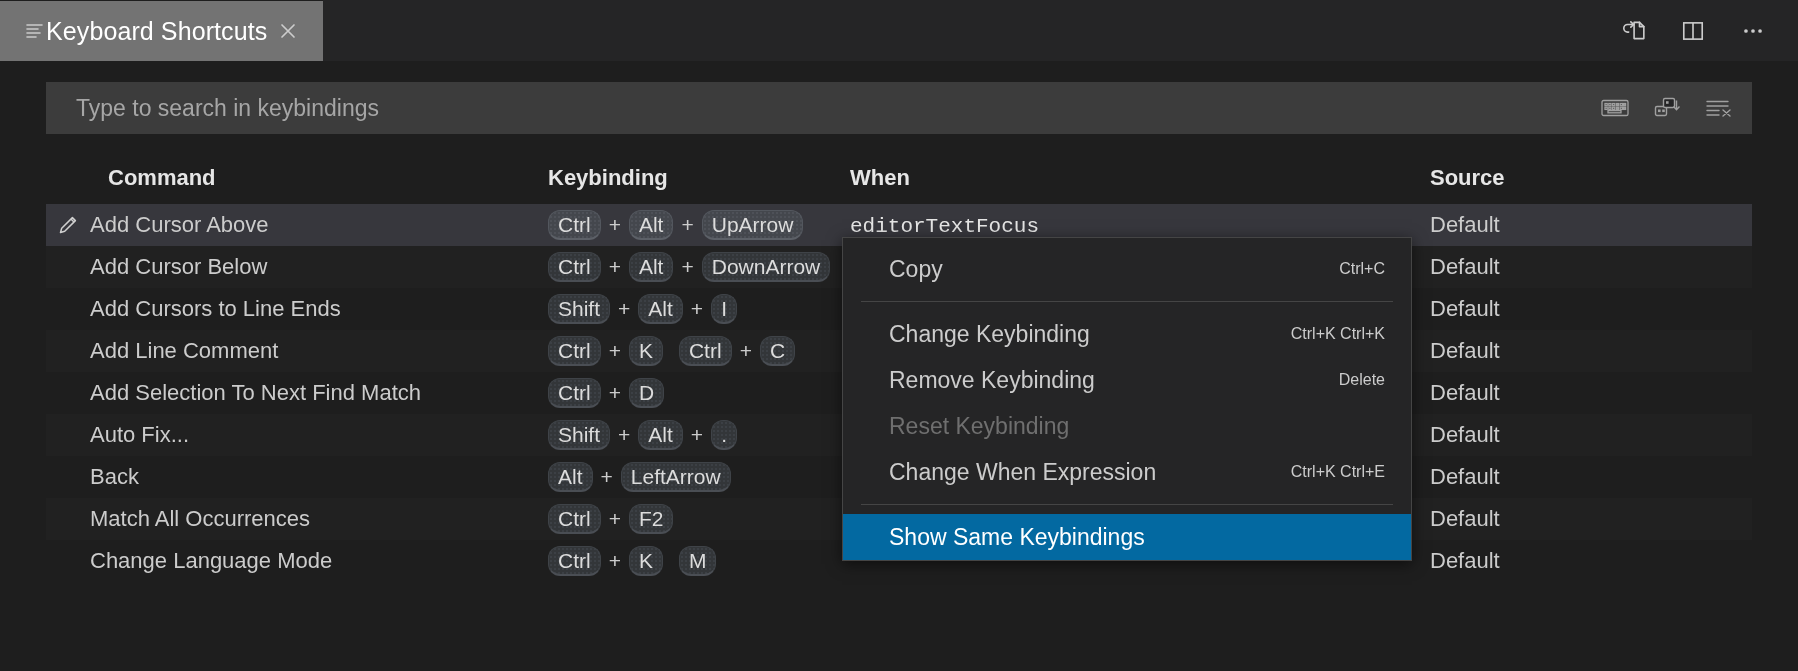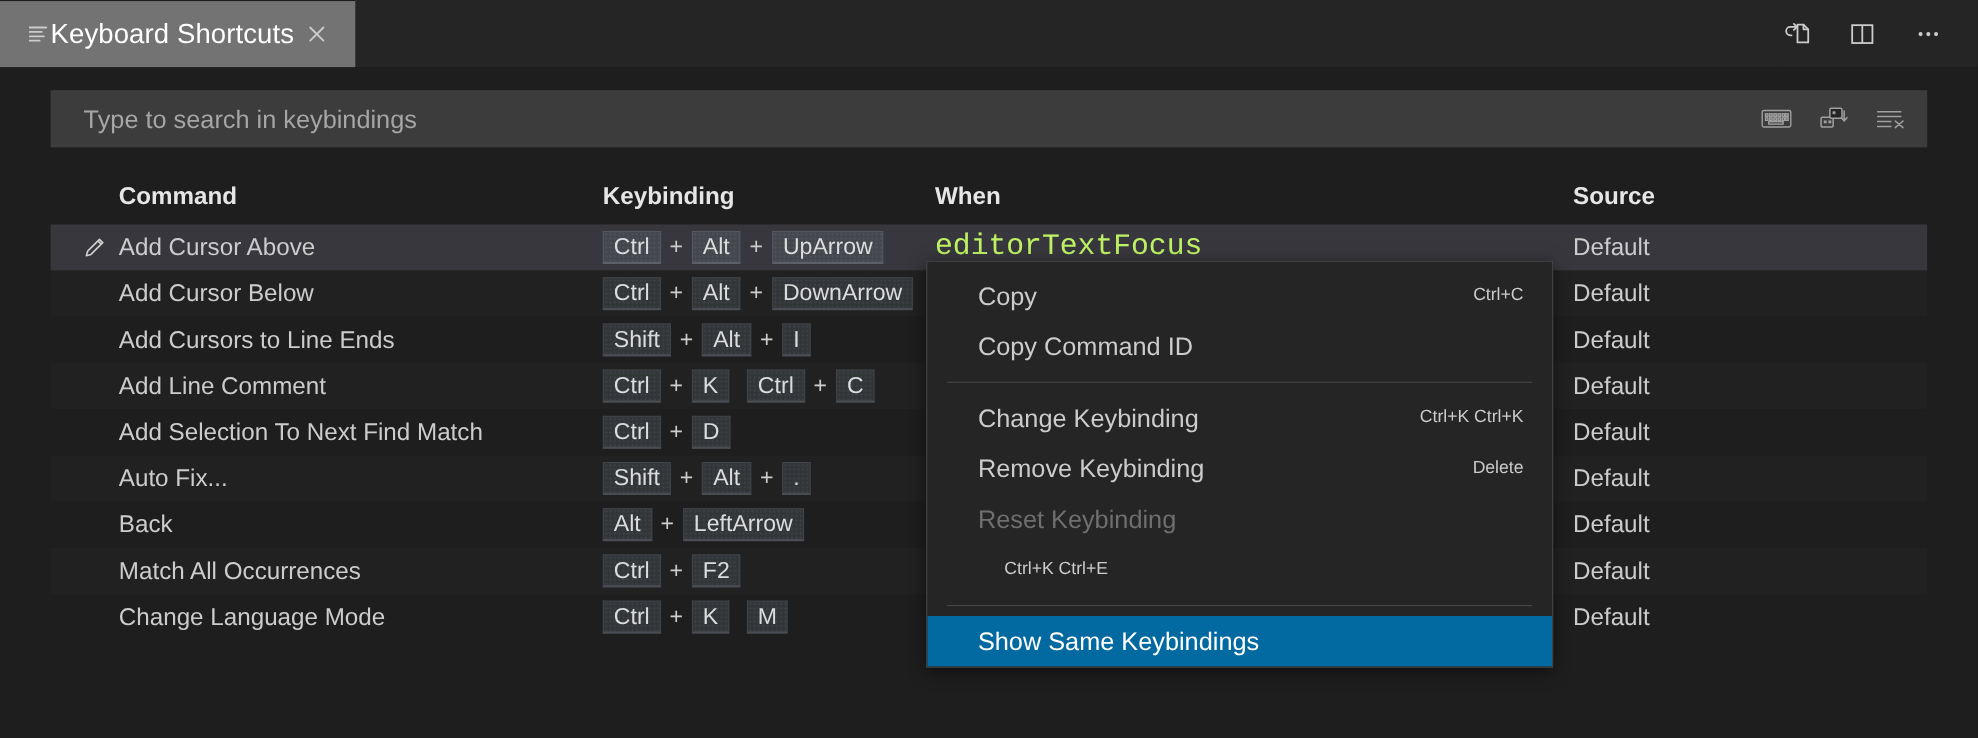--- a/index.html
+++ b/index.html
@@ -65,49 +65,49 @@
     background: #1e1e1e;
   }
   .rows { position: relative; }
   .row {
     display: flex; align-items: center; height: 42px;
     background: #1e1e1e; color: #cccccc; font-size: 22px;
   }
   .row.alt { background: #212121; }
   .row.selected { background: #37373d; }
 
-  .c-cmd   { width: 500px; flex: none; display: flex; align-items: center; padding-left: 18px; }
+  .c-cmd   { width: 500px; flex: none; display: flex; align-items: center; }
   .c-key   { width: 292px; flex: none; display: flex; align-items: center; padding-left: 2px; }
   .c-when  { width: 580px; flex: none; padding-left: 12px; overflow: hidden; }
   .c-src   { width: 300px; flex: none; padding-left: 12px; }
 
   .thead .c-cmd { padding-left: 62px; }
   .thead .c-key { padding-left: 2px; }
 
   .row-edit-icon {
     width: 44px; flex: none; display: flex; align-items: center; justify-content: center;
     color: #cccccc;
   }
   .row-edit-icon.hidden { visibility: hidden; }
   .cmd-text { white-space: nowrap; }
 
   .when-text {
     font-family: "Liberation Mono", "DejaVu Sans Mono", monospace;
-    font-size: 27px; color: #bef264; white-space: nowrap;
+    font-size: 21px; color: #e5e5e5; white-space: nowrap;
   }
   .src-text { white-space: nowrap; }
 
   
   .kb { display: flex; align-items: center; }
   .chord { display: flex; align-items: center; }
   .chord + .chord { margin-left: 16px; }
   .chip {
     display: inline-flex; align-items: center; justify-content: center;
     min-width: 26px; height: 30px; padding: 0 9px;
-    border-radius: 0;
+    border-radius: 12px;
     background-color: #333639;
     background-image: radial-gradient(#3c4045 0.9px, transparent 1px);
     background-size: 4px 4px;
     border: 1px solid #3f4348;
     border-bottom: 2px solid #4a4e54;
     color: #dcdcdc; font-size: 21px; line-height: 1;
     white-space: nowrap;
   }
   .row.selected .chip {
     background-color: #44474d;
@@ -443,35 +443,33 @@
         <div class="c-src"><span class="src-text">Default</span></div>
       </div>
     </div>
 </div>
 
 <div class="ctxmenu" id="ctxmenu">
     <div class="mi">
       <span class="mi-label">Copy</span>
       <span class="mi-key">Ctrl+C</span>
     </div>
-    <div class="mi">
-      <span class="mi-label">Copy Command ID</span>
-    </div>
     <div class="msep"></div>
     <div class="mi">
       <span class="mi-label">Change Keybinding</span>
       <span class="mi-key">Ctrl+K Ctrl+K</span>
     </div>
     <div class="mi">
       <span class="mi-label">Remove Keybinding</span>
       <span class="mi-key">Delete</span>
     </div>
     <div class="mi disabled">
       <span class="mi-label">Reset Keybinding</span>
     </div>
     <div class="mi">
+      <span class="mi-label">Change When Expression</span>
       <span class="mi-key">Ctrl+K Ctrl+E</span>
     </div>
     <div class="msep"></div>
     <div class="mi highlighted">
       <span class="mi-label">Show Same Keybindings</span>
     </div>
   </div>
 
 </body></html>

